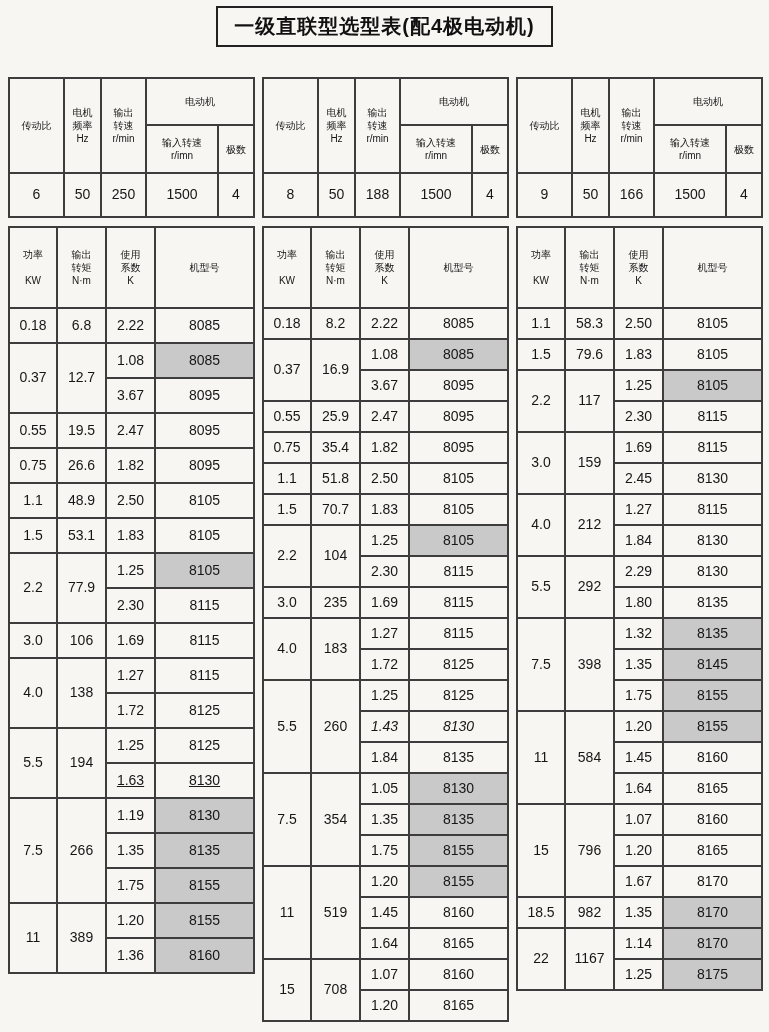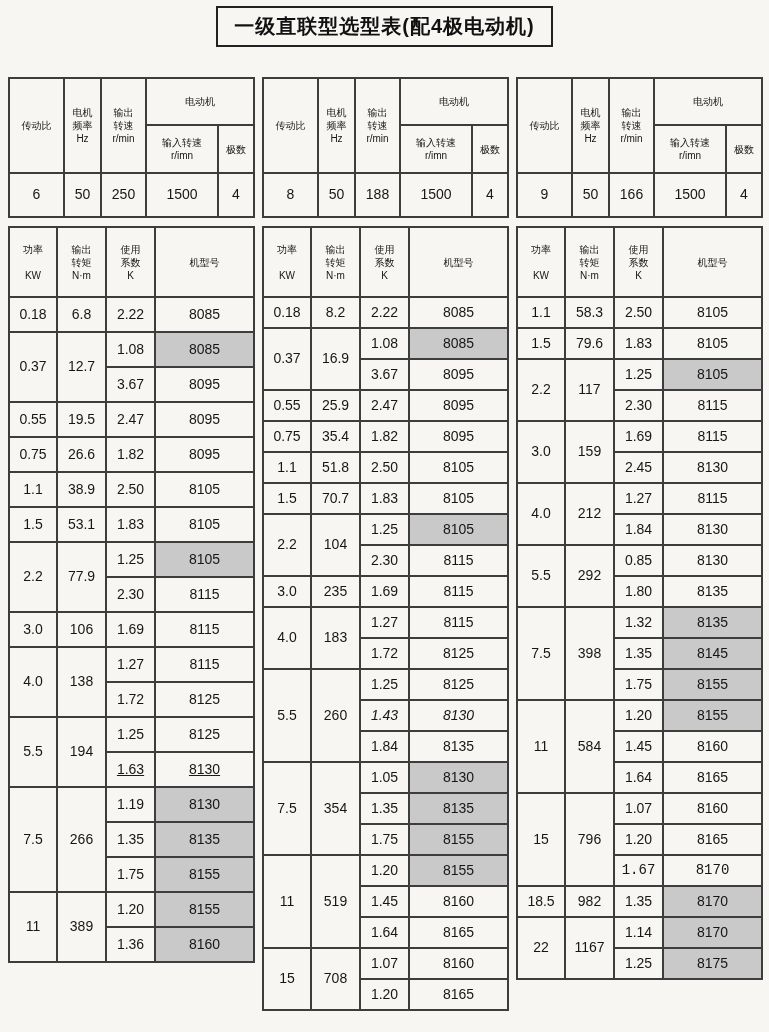--- a/index.html
+++ b/index.html
@@ -31,21 +31,21 @@
   td {
     border:2px solid #3d3d3d; text-align:center; vertical-align:middle;
     font-size:14px; padding:0 1px; color:#161616; line-height:1.25;
     overflow:hidden;
   }
   .zh { font-size:10px; line-height:1.3; }
   .spec { margin-bottom:8px; }
   .spec tr.sh1 { height:47px; }
   .spec tr.sh2 { height:48px; }
   .spec tr.sdata { height:44px; }
-  .main tr.mh { height:70px; }
+  .main tr.mh { height:81px; }
   td.gray { background:var(--gray,#c9c9c9); }
 </style>
 </head>
 <body>
 
 <div class="page">
   <div class="subtitle-row">
     <div class="subtitle-box">一级直联型选型表(配4极电动机)</div>
   </div>
   <div class="tables">
@@ -115,21 +115,21 @@
               <td>8095</td>
             </tr>
             <tr style="height: 35px;">
               <td rowspan="1">0.75</td>
               <td rowspan="1">26.6</td>
               <td>1.82</td>
               <td>8095</td>
             </tr>
             <tr style="height: 35px;">
               <td rowspan="1">1.1</td>
-              <td rowspan="1">38.9</td>
+              <td rowspan="1">48.9</td>
               <td>2.50</td>
               <td>8105</td>
             </tr>
             <tr style="height: 35px;">
               <td rowspan="1">1.5</td>
               <td rowspan="1">53.1</td>
               <td>1.83</td>
               <td>8105</td>
             </tr>
             <tr style="height: 35px;">
@@ -440,21 +440,21 @@
               <td>1.27</td>
               <td>8115</td>
             </tr>
             <tr style="height: 31px;">
               <td>1.84</td>
               <td>8130</td>
             </tr>
             <tr style="height: 31px;">
               <td rowspan="2">5.5</td>
               <td rowspan="2">292</td>
-              <td>0.85</td>
+              <td>2.29</td>
               <td>8130</td>
             </tr>
             <tr style="height: 31px;">
               <td>1.80</td>
               <td>8135</td>
             </tr>
             <tr style="height: 31px;">
               <td rowspan="3">7.5</td>
               <td rowspan="3">398</td>
               <td>1.32</td>
@@ -485,21 +485,21 @@
             <tr style="height: 31px;">
               <td rowspan="3">15</td>
               <td rowspan="3">796</td>
               <td>1.07</td>
               <td>8160</td>
             </tr>
             <tr style="height: 31px;">
               <td>1.20</td>
               <td>8165</td>
             </tr>
-            <tr style="height: 31px; font-family: Liberation Mono, monospace;">
+            <tr style="height: 31px;">
               <td>1.67</td>
               <td>8170</td>
             </tr>
             <tr style="height: 31px;">
               <td rowspan="1">18.5</td>
               <td rowspan="1">982</td>
               <td>1.35</td>
               <td class="gray">8170</td>
             </tr>
             <tr style="height: 31px;">

